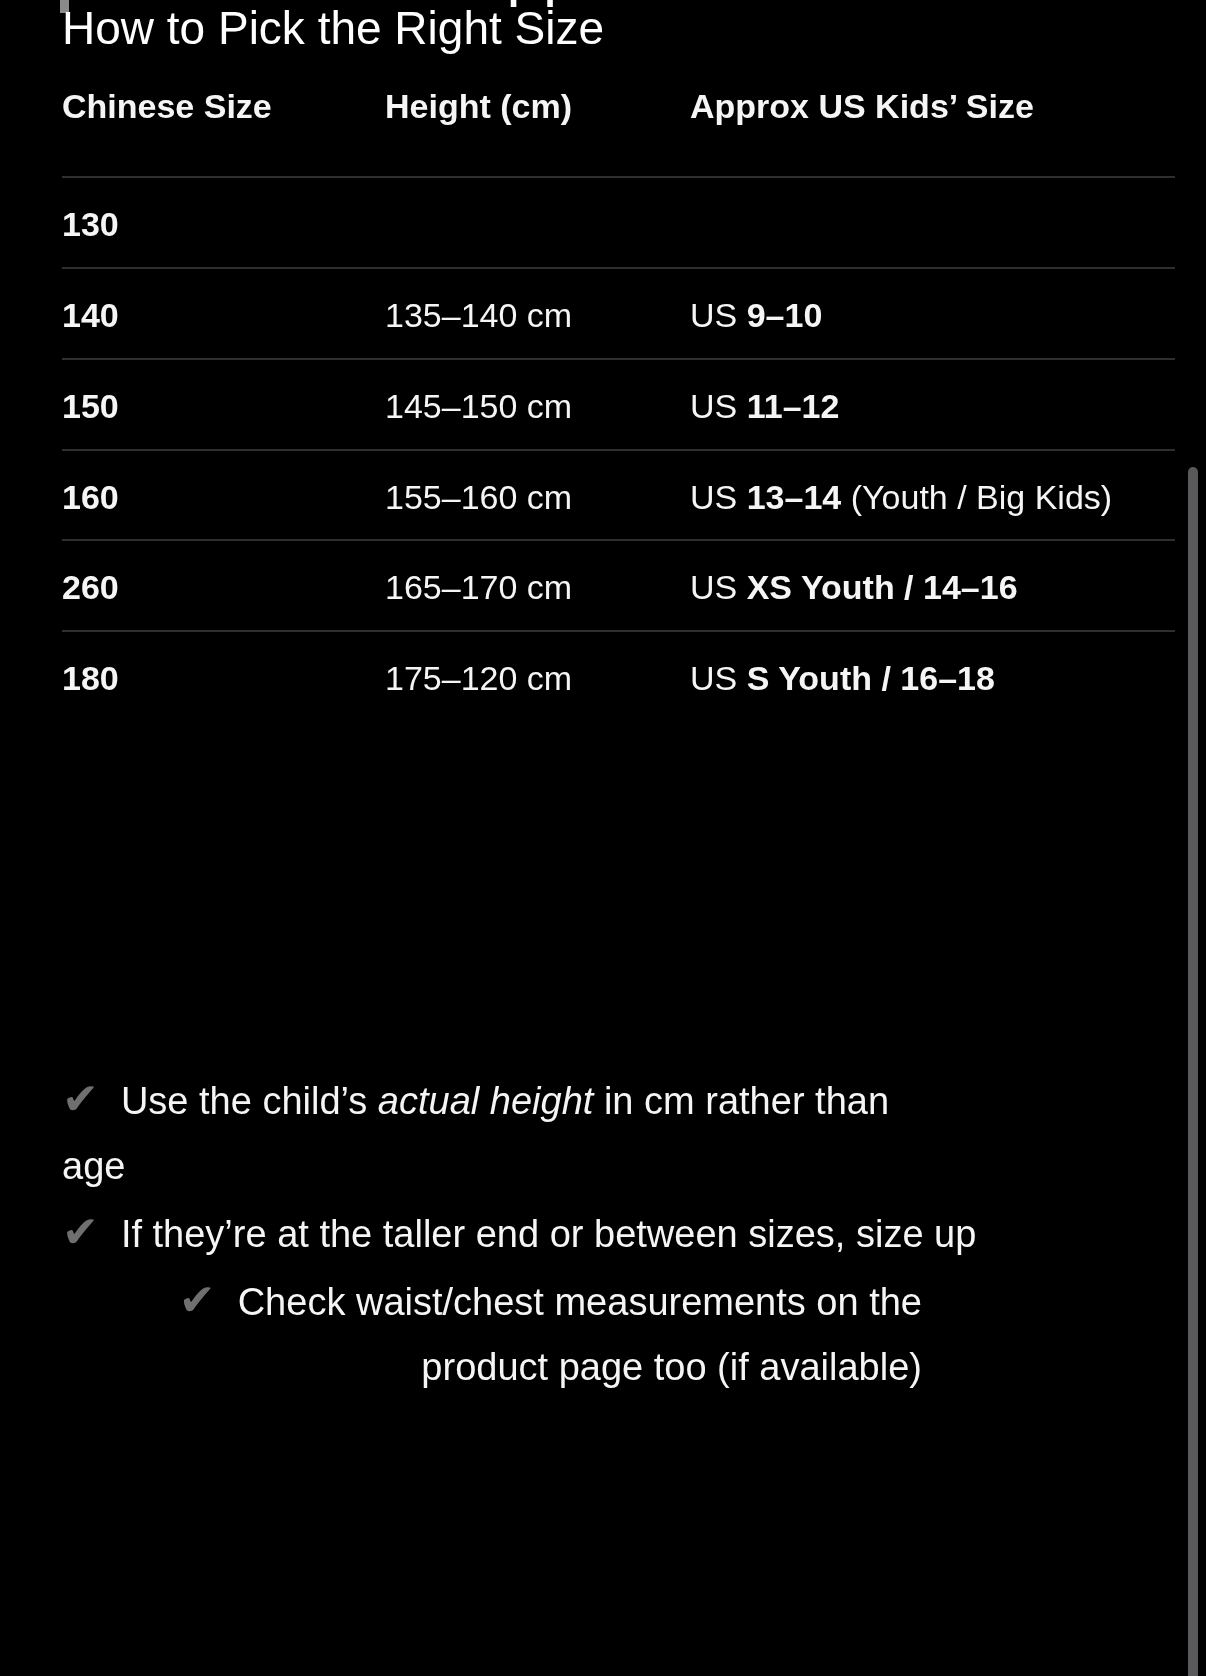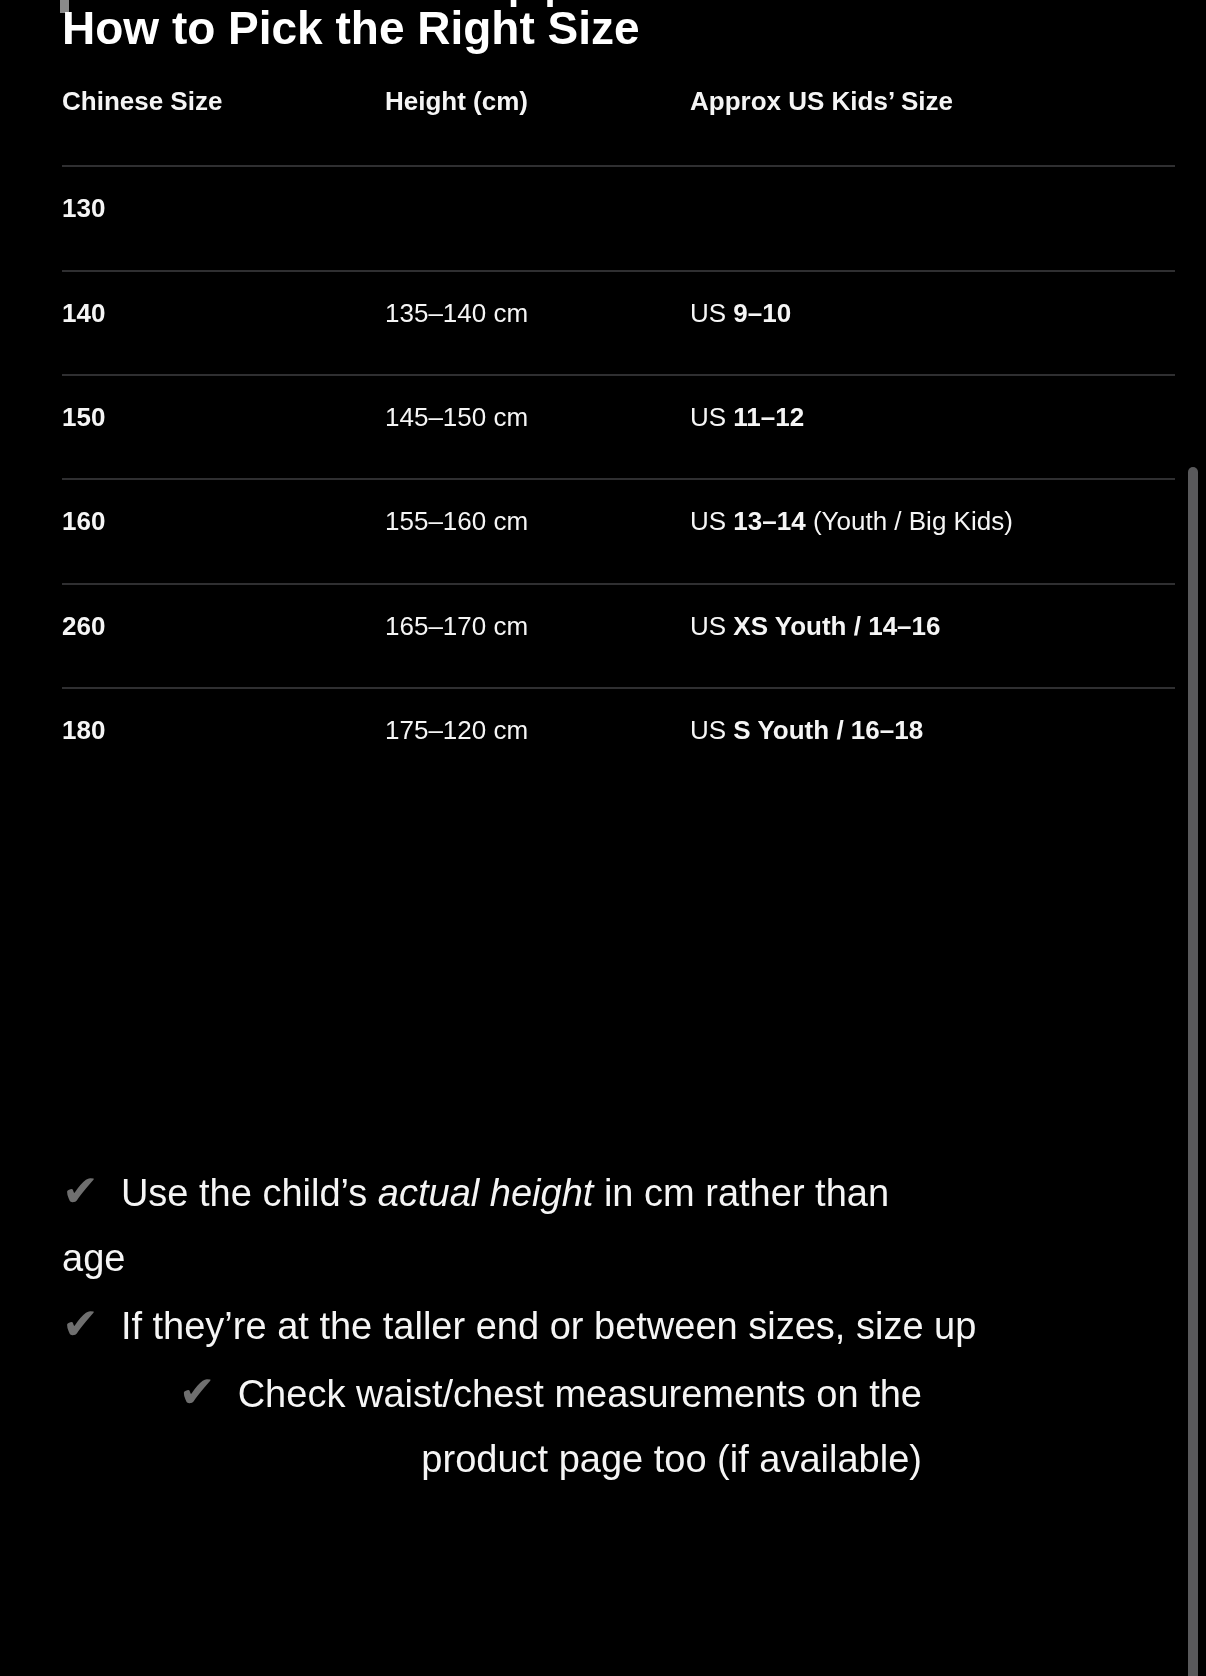--- a/index.html
+++ b/index.html
@@ -17,38 +17,38 @@
     background: #8a8a8a;
   }
   .clipped-text {
     position: absolute; left: 508px; top: -37px;
     font-size: 40px; font-weight: 700; letter-spacing: 12px; color: #ffffff;
   }
 
   
   .size-table {
     position: absolute; left: 62px; top: 84px; width: 1113px;
-    font-size: 26px; line-height: 1.32;
+    font-size: 34px; line-height: 1.32;
   }
   .trow {
     display: grid;
     grid-template-columns: 323px 305px 455px;
     border-bottom: 2px solid #2f2f31;
   }
   .trow.head { padding-bottom: 47px; font-weight: 700; }
-  .trow.body { padding-top: 24px; padding-bottom: 44px; }
+  .trow.body { padding-top: 24px; padding-bottom: 20px; }
   .trow.last { border-bottom: none; }
   .c1 { font-weight: 700; }
   .c3 b { font-weight: 700; }
 
   
   .section-heading {
     position: relative;
     margin: 100px 0 0 62px;
-    font-size: 46px; font-weight: 700; line-height: 56px; color: #ffffff;
+    font-size: 46px; font-weight: 400; line-height: 56px; color: #ffffff;
   }
   .checklist {
     margin: 76px 0 0 62px;
     font-size: 38px; line-height: 65px;
   }
   .cl-item { }
   .cl-item.w1 { max-width: 900px; }
   .cl-item.w2 { max-width: 980px; }
   .cl-item.w3 { max-width: 860px; text-align: right; }
   .check {
@@ -106,19 +106,19 @@
 
   <div class="trow body last">
     <div class="c1">180</div>
     <div class="c2">175–120 cm</div>
     <div class="c3"><span>US </span><b>S Youth / 16–18</b><span></span></div>
   </div>
 </div>
 
 <h2 class="section-heading" style="margin-top: 1008px; position:absolute; top:0; left:62px; margin:0;">How to Pick the Right Size</h2>
 
-<div class="checklist" style="position:absolute; top:1158px; left:62px; margin:0;">
+<div class="checklist" style="position:absolute; top:1066px; left:62px; margin:0;">
   <div class="cl-item w1"><span class="check">✔</span><span>Use the child’s </span><span class="it">actual height</span><span> in cm rather than age</span></div>
   <div class="cl-item w2"><span class="check">✔</span><span>If they’re at the taller end or between sizes, size up</span><span class="it"></span><span></span></div>
   <div class="cl-item w3"><span class="check">✔</span><span>Check waist/chest measurements on the product page too (if available)</span><span class="it"></span><span></span></div>
 </div>
 
 <div class="scrollbar-thumb"></div>
 
 </body></html>

